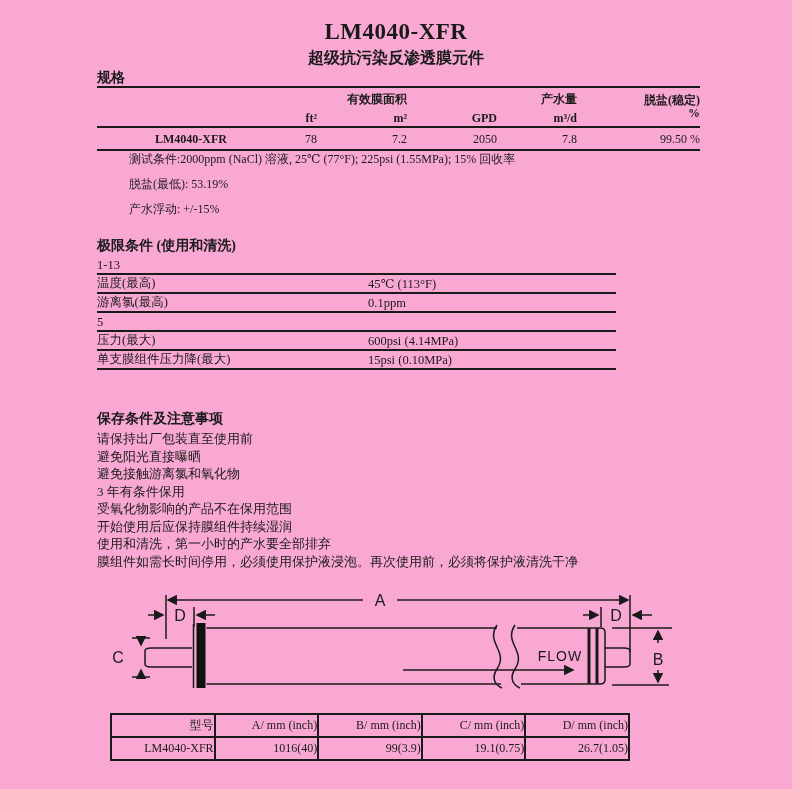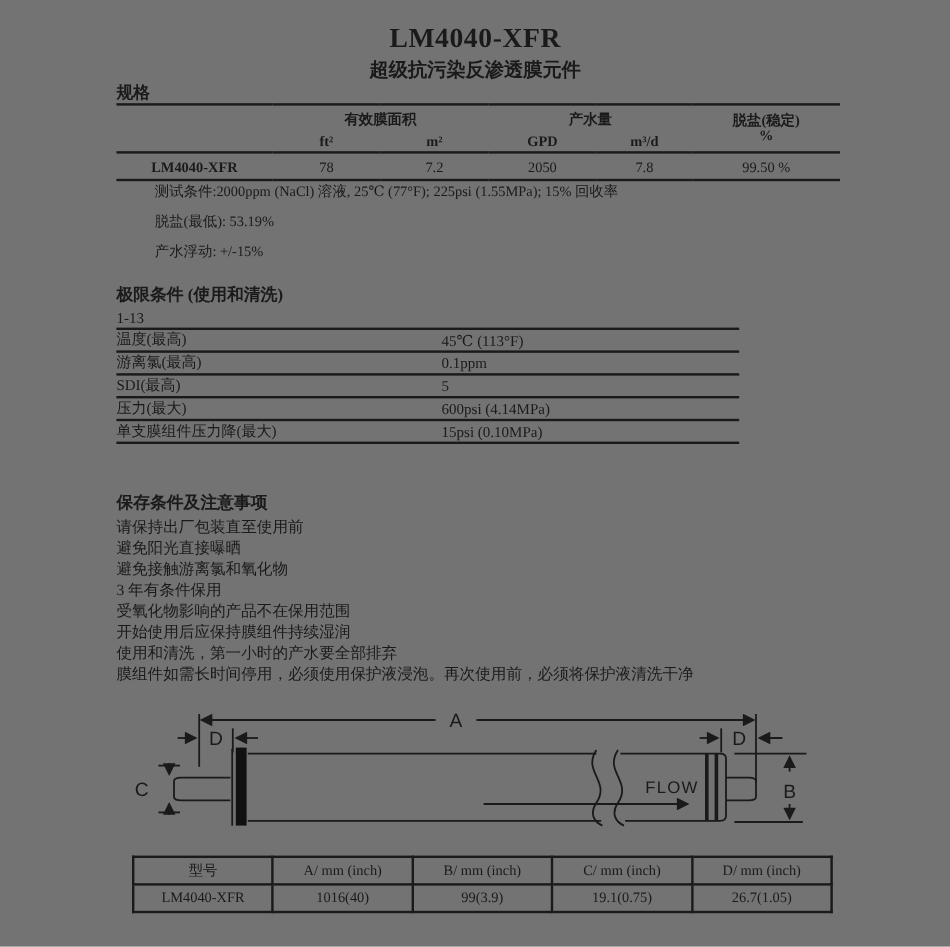--- a/index.html
+++ b/index.html
@@ -1,17 +1,17 @@
 <!DOCTYPE html>
 <html><head>
 <meta charset="utf-8">
 <style>
   html,body{margin:0;padding:0;background:#fff;}
   .page{
-    position:relative;width:792px;height:789px;background:#737373;
+    position:relative;width:792px;height:789px;background:#f9a8d4;
     font-family:"Liberation Serif","DejaVu Serif",serif;color:#1a1a1a;
     overflow:hidden;
   }
   
   .doc-title{
     position:absolute;top:19px;left:0;width:792px;text-align:center;
     font-size:23px;font-weight:bold;letter-spacing:.5px;
   }
   .doc-subtitle{
     position:absolute;top:48px;left:0;width:792px;text-align:center;
@@ -19,21 +19,21 @@
   }
   .sec-heading{
     position:absolute;left:97px;font-size:14px;font-weight:bold;text-align:right;
   }
   
   .spec-table{
     position:absolute;left:97px;top:86px;width:603px;
     border-collapse:collapse;text-align:center;font-size:12px;
     border-top:2px solid #1a1a1a;
   }
-  .spec-table td{padding:0;vertical-align:bottom;}
+  .spec-table td{padding:0;vertical-align:bottom;text-align:right;}
   .spec-table tr.sr1 td{height:20px;font-weight:bold;}
   .spec-table tr.sr2 td{height:18px;font-weight:bold;border-bottom:2px solid #1a1a1a;}
   .spec-table td.rej{border-bottom:2px solid #1a1a1a;vertical-align:middle;}
   .spec-table td.rej div{line-height:13px;}
   .spec-table tr.sdata td{height:19px;border-bottom:2px solid #1a1a1a;padding-bottom:2px;}
   .spec-table tr.sdata td.model{font-weight:bold;}
   
   .spec-notes{position:absolute;left:97px;top:151px;font-size:12px;}
   .spec-notes div{height:15px;margin-bottom:10px;white-space:nowrap;margin-left:32px;}
   
@@ -44,22 +44,22 @@
   }
   .lrow .lab{width:271px;white-space:nowrap;}
   .lrow .val{flex:1;white-space:nowrap;}
   
   .storage-notes{position:absolute;left:97px;top:430px;font-size:13px;line-height:17.5px;}
   
   .diagram{position:absolute;left:105px;top:585px;}
   .diagram text{font-family:"Liberation Sans","DejaVu Sans",sans-serif;fill:#1a1a1a;}
   
   .dims-table{
-    position:absolute;left:110px;top:713px;width:584px;
-    border-collapse:collapse;text-align:center;font-size:12px;
+    position:absolute;left:110px;top:713px;width:520px;
+    border-collapse:collapse;text-align:right;font-size:12px;
   }
   .dims-table td{
     border:2px solid #1a1a1a;height:21px;width:20%;padding:0;
   }
 </style>
 </head>
 <body>
 
 <div class="page">
 
@@ -119,21 +119,20 @@
     </div>
     <div class="lrow">
       <span class="lab">温度(最高)</span>
       <span class="val">45℃ (113°F)</span>
     </div>
     <div class="lrow">
       <span class="lab">游离氯(最高)</span>
       <span class="val">0.1ppm</span>
     </div>
     <div class="lrow">
-      <span class="lab">SDI(最高)</span>
       <span class="val">5</span>
     </div>
     <div class="lrow">
       <span class="lab">压力(最大)</span>
       <span class="val">600psi (4.14MPa)</span>
     </div>
     <div class="lrow">
       <span class="lab">单支膜组件压力降(最大)</span>
       <span class="val">15psi (0.10MPa)</span>
     </div>

